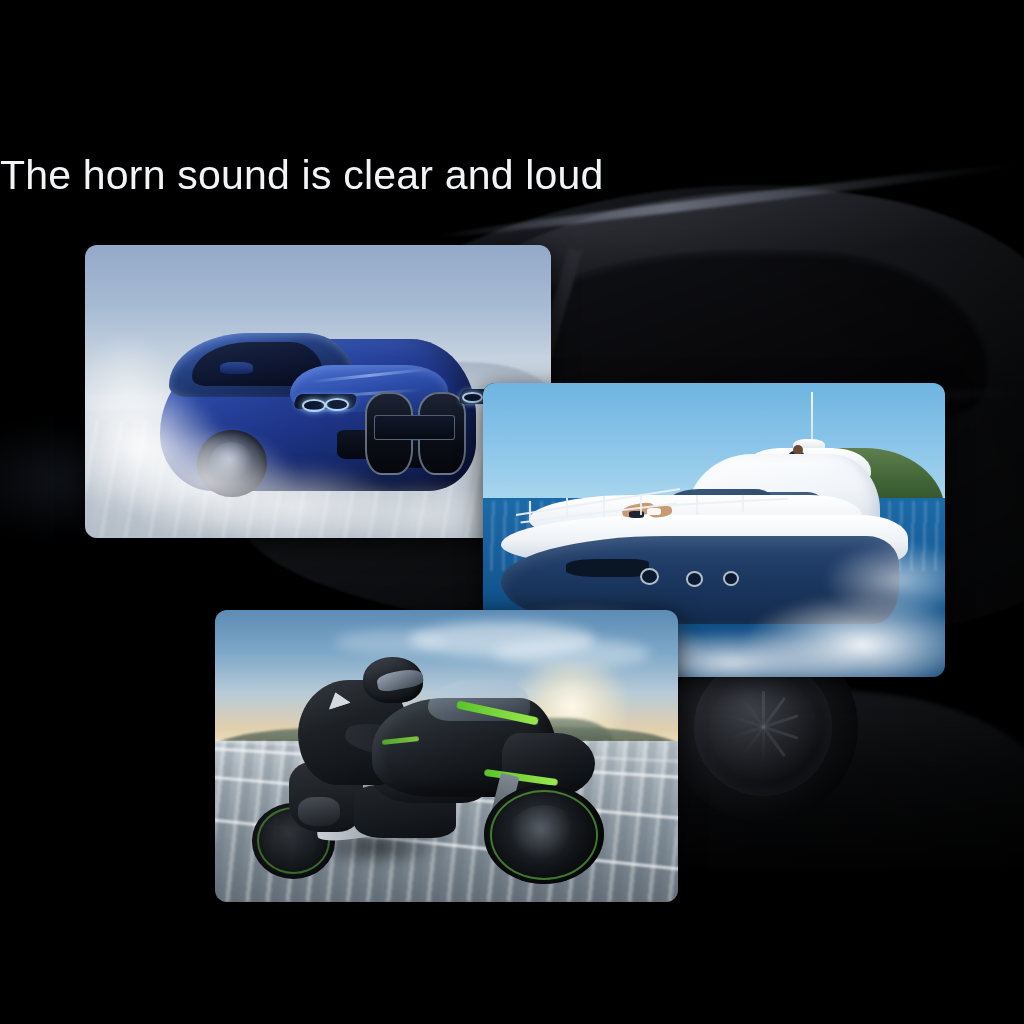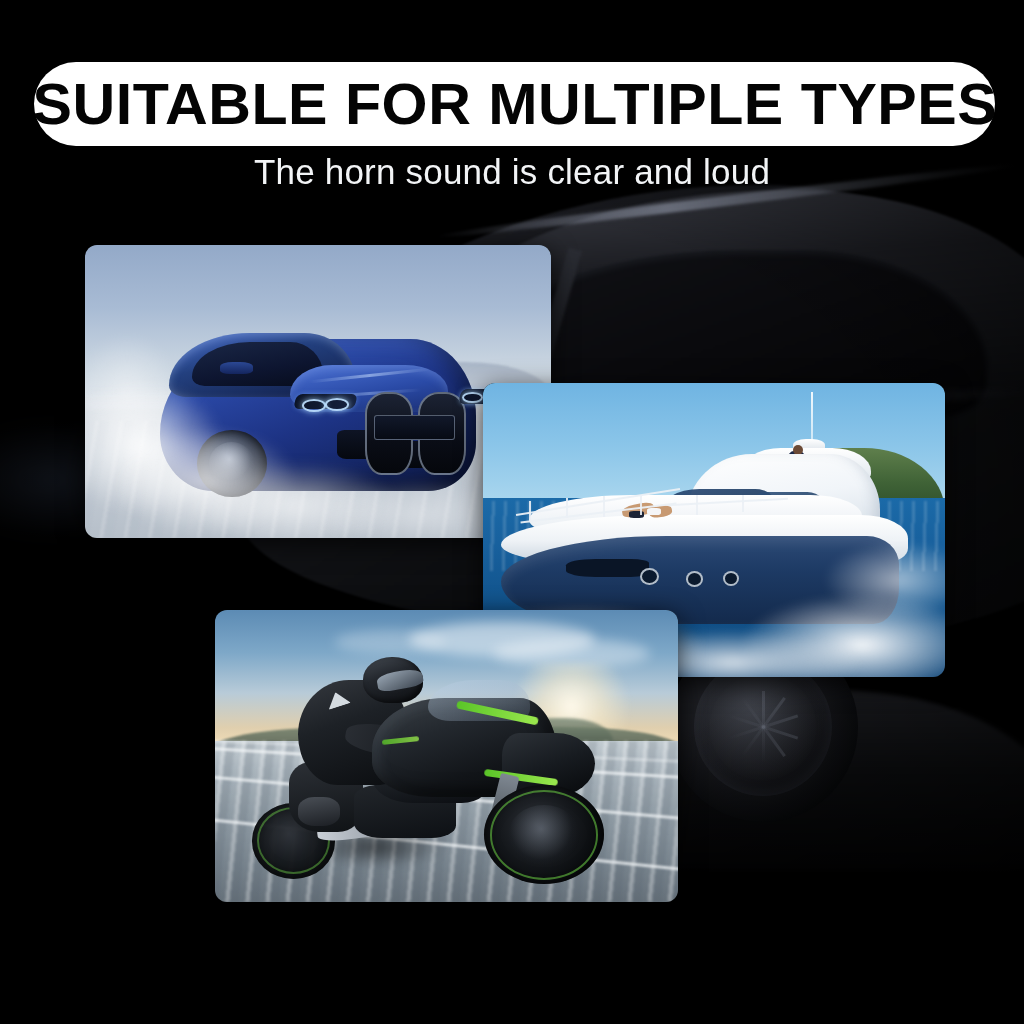--- a/index.html
+++ b/index.html
@@ -74,22 +74,22 @@
   
   .pill{
     position:absolute;left:34px;top:62px;width:961px;height:84px;
     background:#fff;border-radius:46px;display:flex;align-items:center;justify-content:center;
   }
   .pill-title{
     font-size:58px;font-weight:700;color:#040404;letter-spacing:.5px;
     line-height:1;white-space:nowrap;transform:scaleX(1.02);
   }
   .subtitle{
-    position:absolute;left:0;right:0;top:152px;text-align:center;
-    color:#f2f4f6;font-size:35px;font-weight:400;letter-spacing:.2px;
+    position:absolute;left:0;right:0;top:152px;text-align:left;
+    color:#f2f4f6;font-size:41px;font-weight:400;letter-spacing:.2px;
   }
   .caption{
     position:absolute;left:0;right:0;top:928px;text-align:center;
     color:#f4f6f8;font-size:33px;font-weight:400;letter-spacing:.4px;
   }
 
   
   .card{position:absolute;border-radius:12px;overflow:hidden;background:#0a0a0a;
     box-shadow:0 6px 26px rgba(0,0,0,.75);}
   .ph{position:absolute;inset:0;overflow:hidden;}
@@ -343,23 +343,20 @@
       <div class="spoke" style="transform:rotate(0deg)"></div>
       <div class="spoke" style="transform:rotate(36deg)"></div>
       <div class="spoke" style="transform:rotate(72deg)"></div>
       <div class="spoke" style="transform:rotate(108deg)"></div>
       <div class="spoke" style="transform:rotate(144deg)"></div>
     </div>
     <div class="glow-left"></div>
     <div class="vignette"></div>
   </div>
 
-  <div class="pill">
-    <div class="pill-title">SUITABLE FOR MULTIPLE TYPES</div>
-  </div>
   <div class="subtitle">The horn sound is clear and loud</div>
 
   <div class="card card-car">
     <div class="ph">
       <div class="car-sky"></div>
       <div class="car-ground"></div>
       <div class="car-hills"></div>
       <div class="car-hills2"></div>
       <div class="car-horizon"></div>
       <div class="car-tracks"></div>

